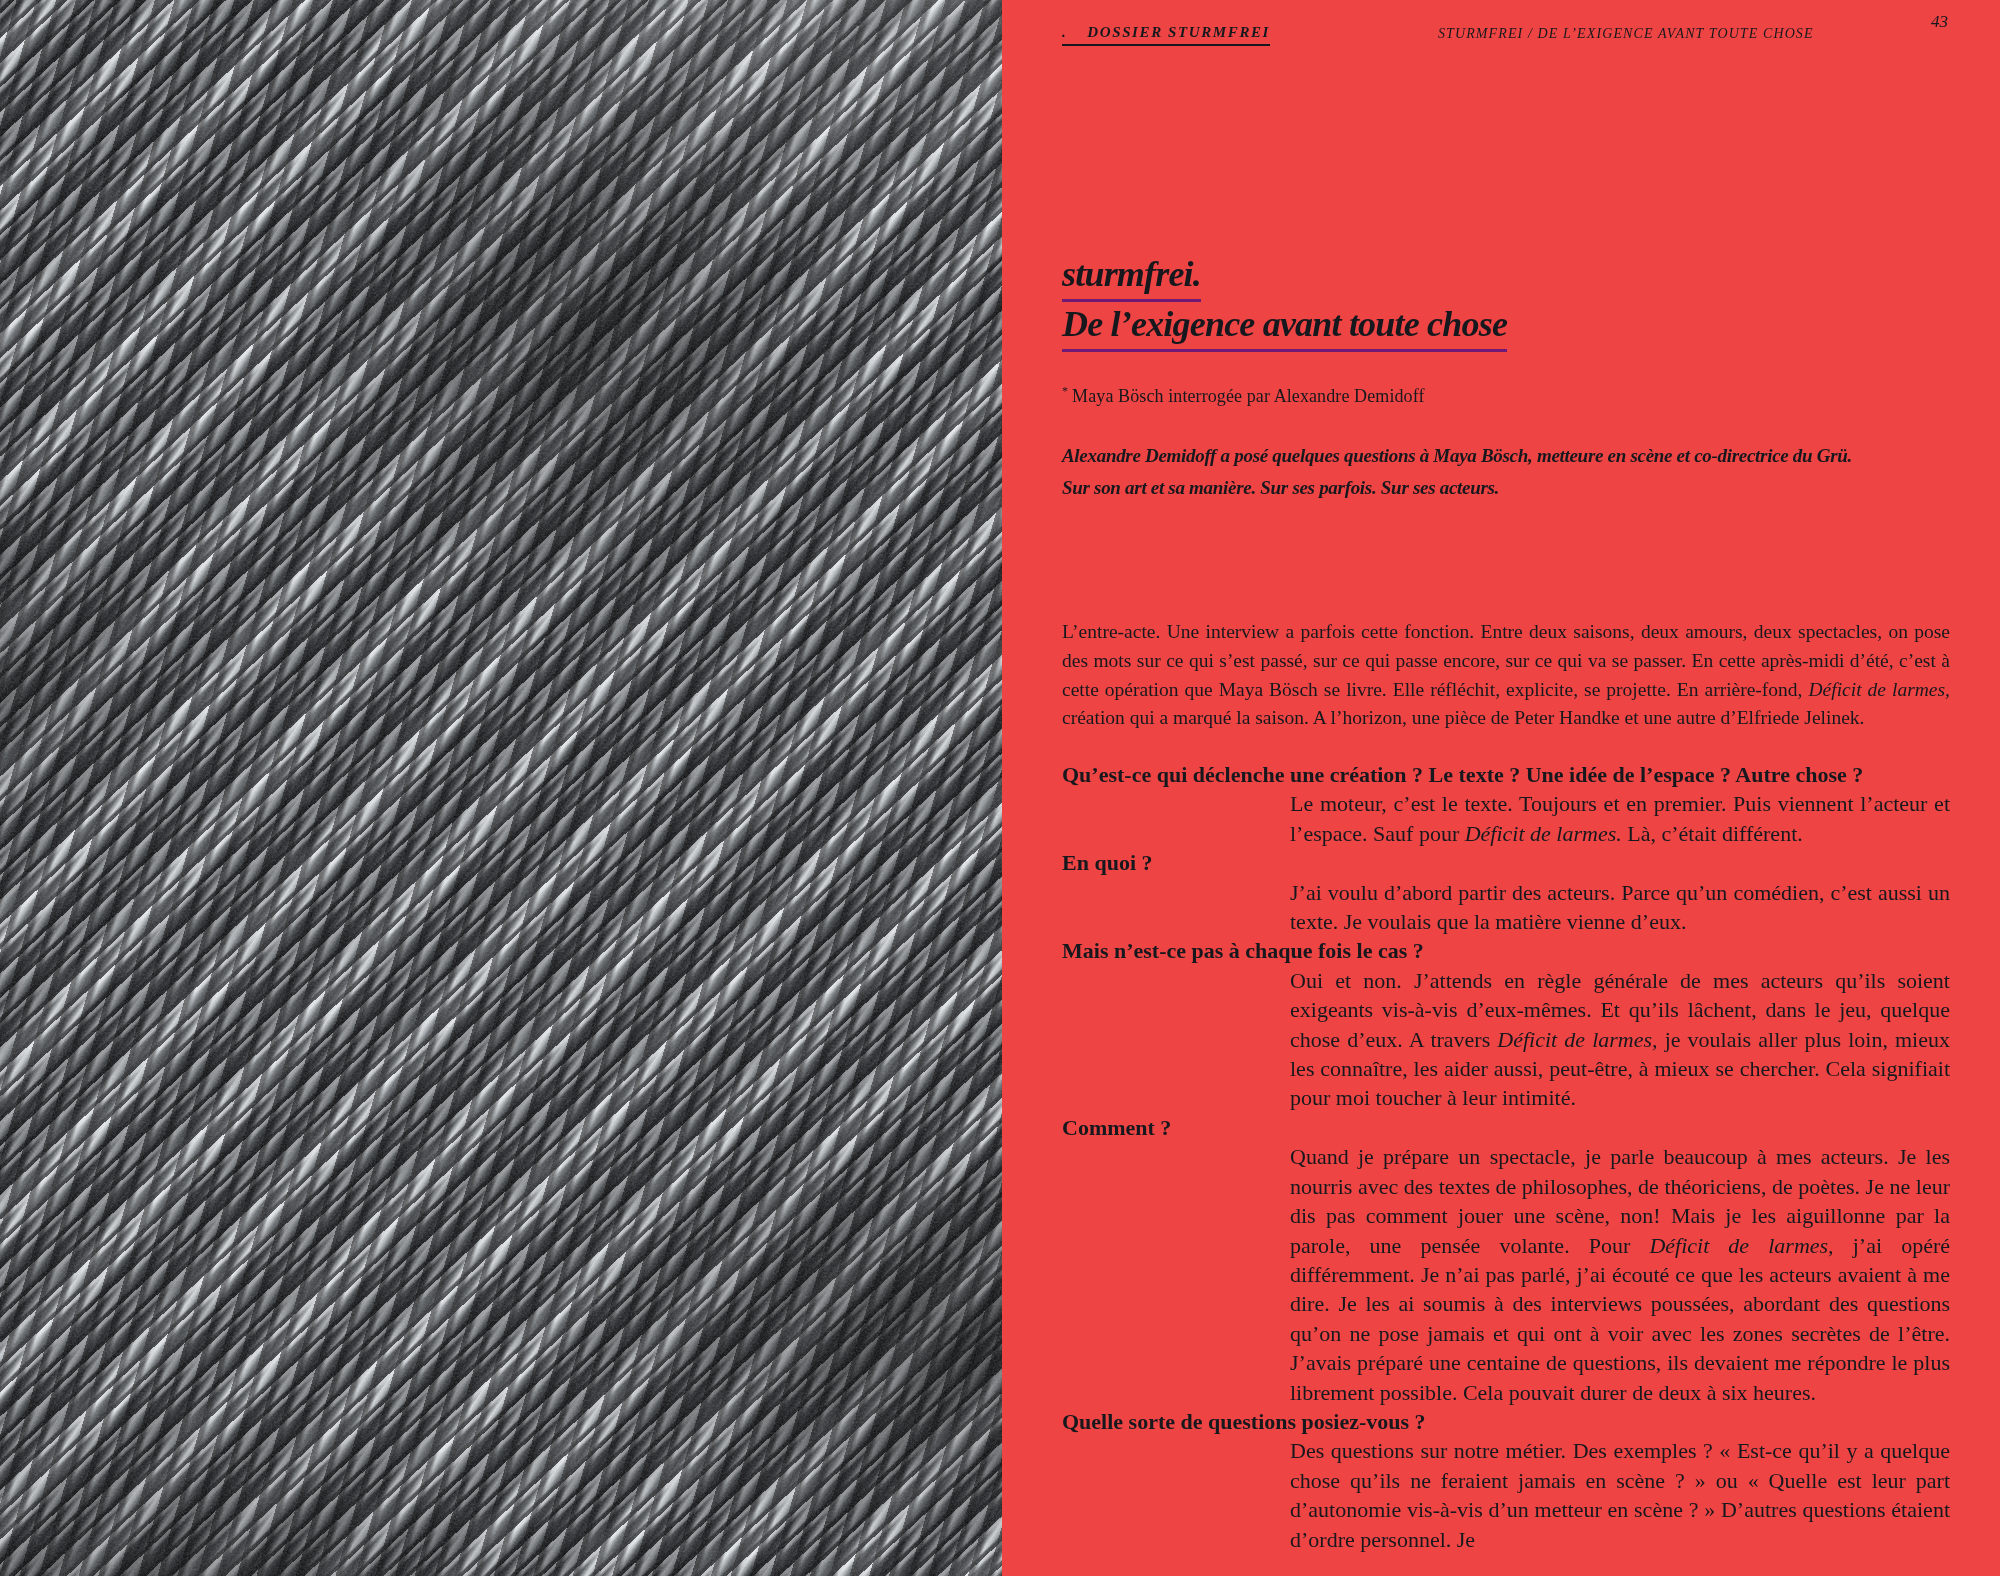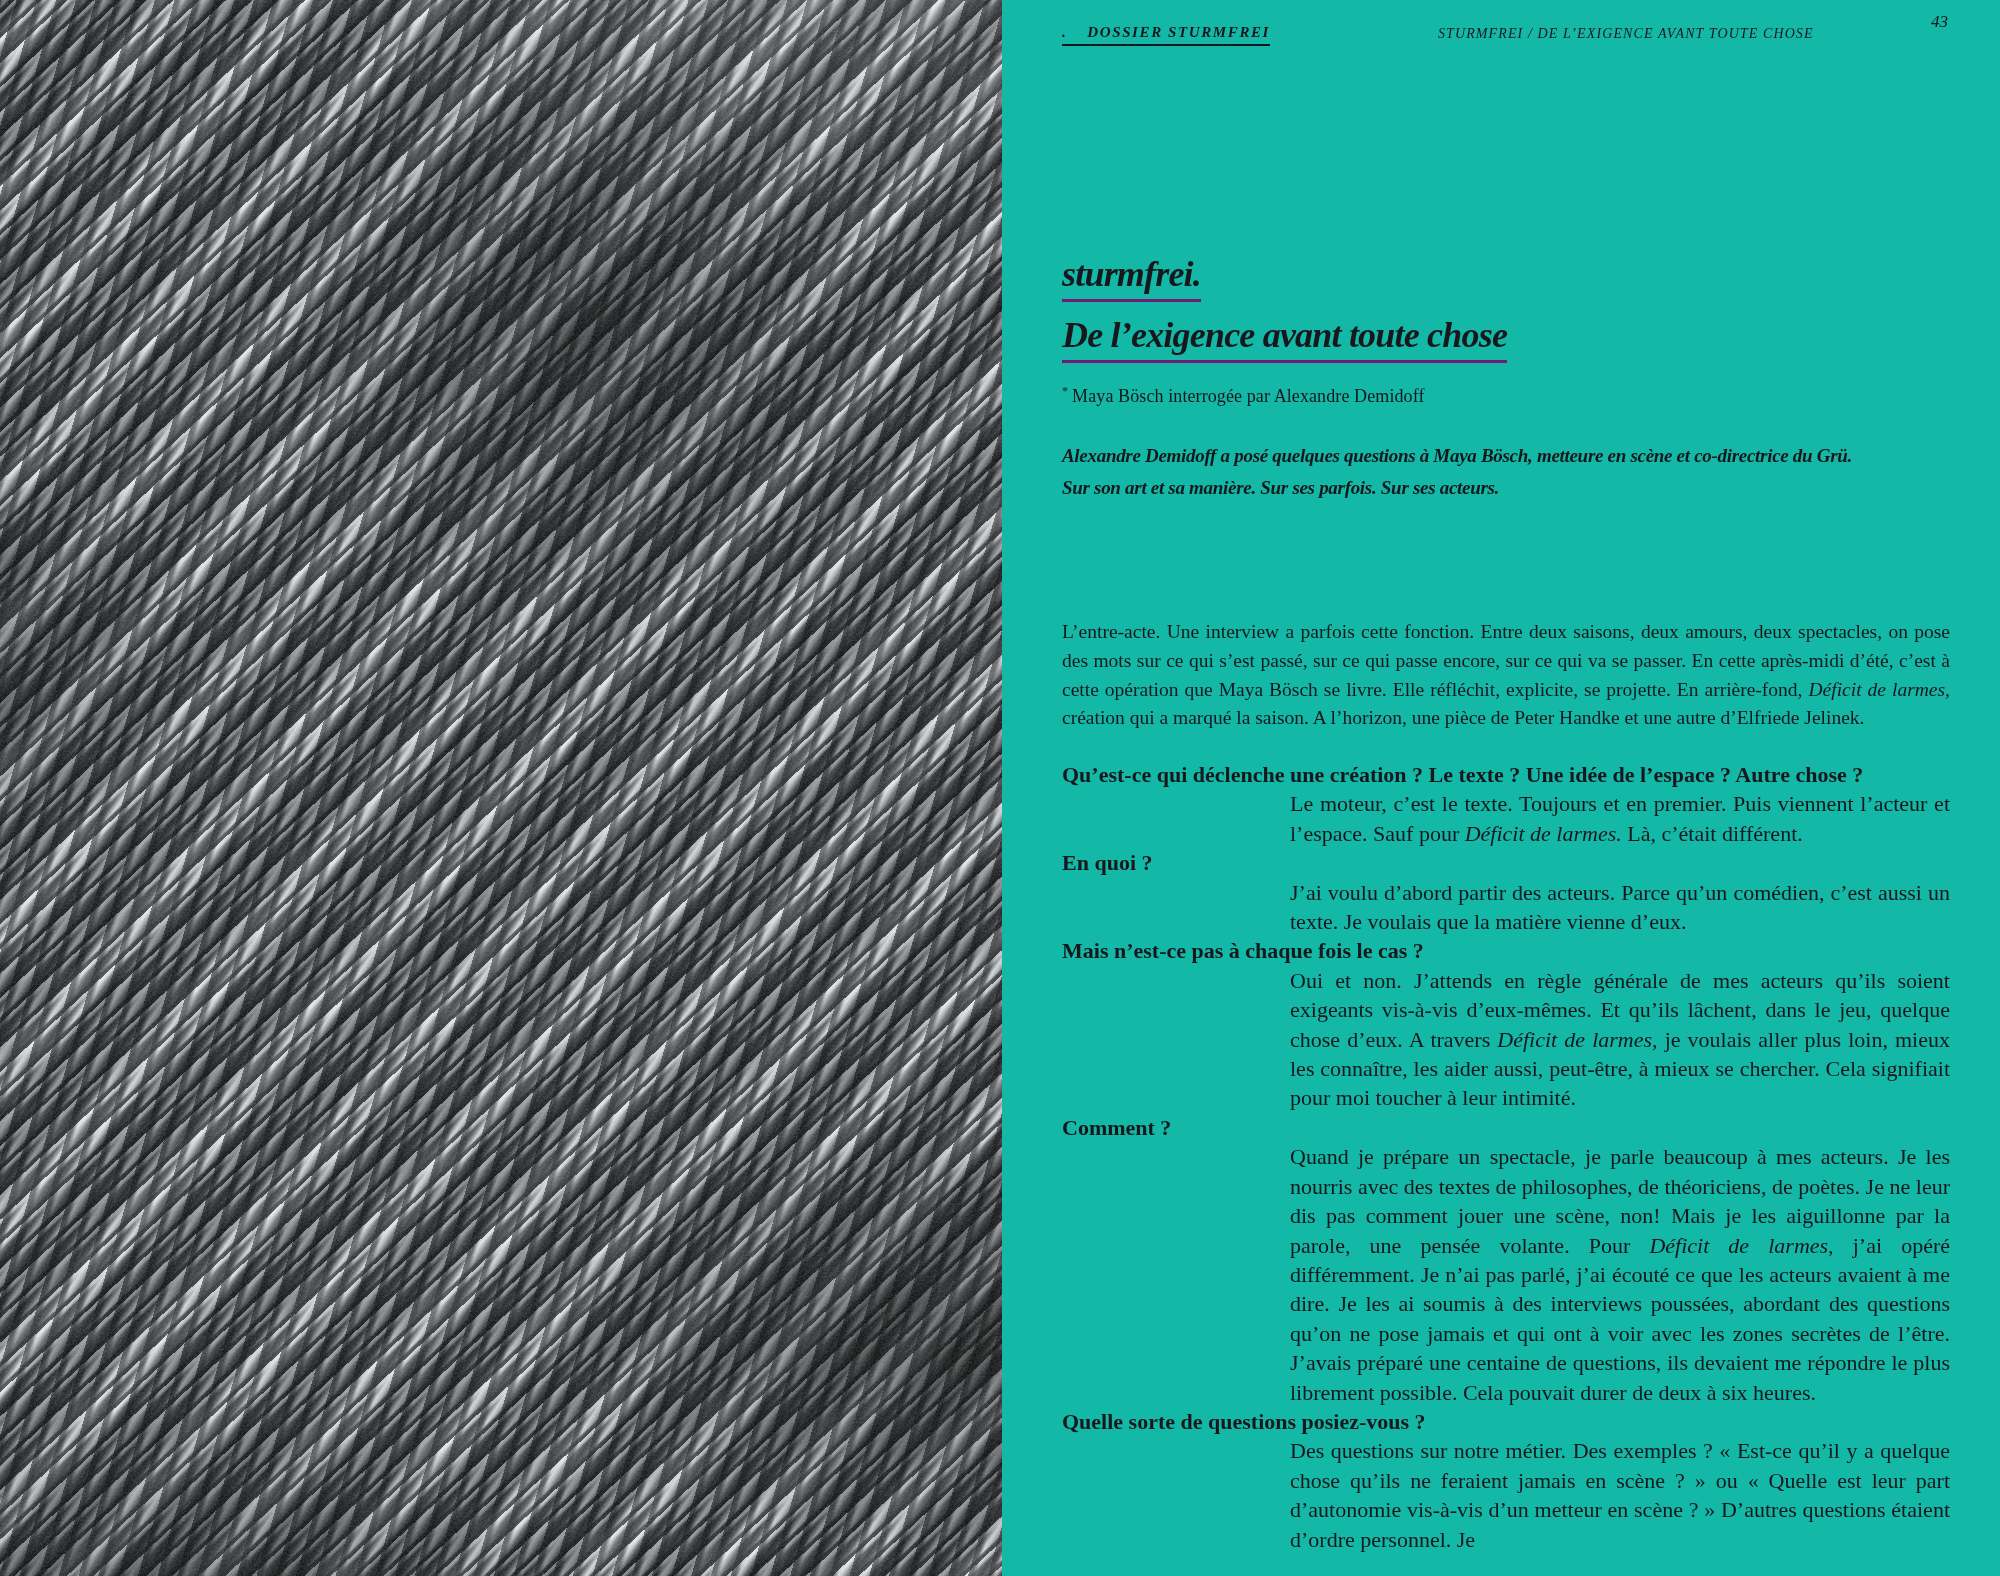--- a/index.html
+++ b/index.html
@@ -40,21 +40,21 @@
       radial-gradient(430px 430px at 56% 30%, rgba(0,0,0,.45), transparent 70%),
       radial-gradient(620px 310px at 82% 74%, rgba(0,0,0,.52), transparent 70%),
       radial-gradient(520px 390px at 30% 89%, rgba(0,0,0,.55), transparent 72%),
       radial-gradient(700px 520px at 70% 12%, rgba(255,255,255,.15), transparent 70%);
   }
   .grain{position:absolute;inset:0;opacity:.28;}
 
   
   .page{
     position:absolute;left:1002px;top:0;width:998px;height:1576px;
-    background:#14b8a6;color:#17181d;
+    background:#ef4444;color:#17181d;
   }
 
   .running-head-left{
     position:absolute;left:60px;top:24px;
     font-style:italic;font-weight:bold;font-size:15px;letter-spacing:1.6px;
     border-bottom:2px solid #17181d;padding-bottom:3px;white-space:nowrap;
   }
   .rh-gap{display:inline-block;width:20px;}
   .running-head-center{
     position:absolute;left:436px;top:26px;
@@ -64,21 +64,21 @@
     position:absolute;right:52px;top:12px;
     font-style:italic;font-size:17px;
   }
 
   .title-block{position:absolute;left:60px;top:256px;}
   .article-title,.article-subtitle{
     display:inline-block;
     font-style:italic;font-weight:bold;font-size:36px;letter-spacing:-0.8px;
     line-height:1.05;border-bottom:3px solid #701a75;padding-bottom:5px;
   }
-  .article-subtitle{margin-top:15px;}
+  .article-subtitle{margin-top:4px;}
   .title-row{line-height:0;}
 
   .byline{
     position:absolute;left:60px;top:384px;font-size:18px;letter-spacing:.1px;
   }
   .byline .mark{vertical-align:super;font-size:12px;margin-right:4px;}
 
   .intro{
     position:absolute;left:60px;top:440px;width:890px;
     font-style:italic;font-weight:bold;font-size:19px;line-height:32px;

